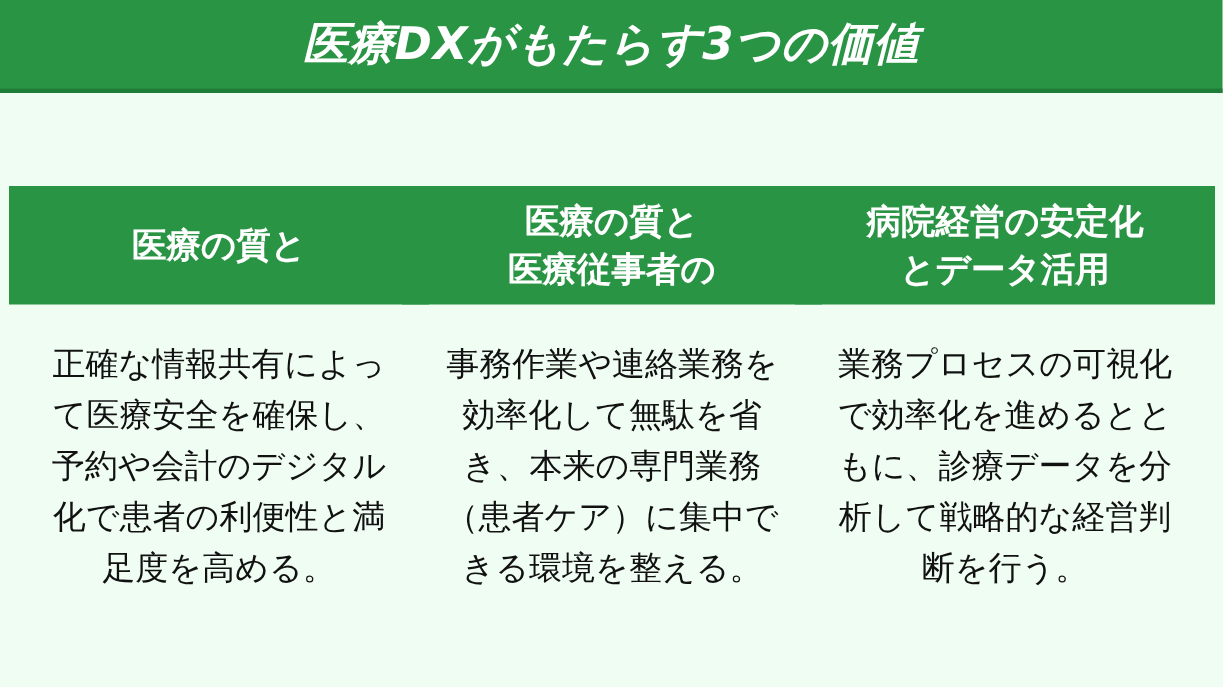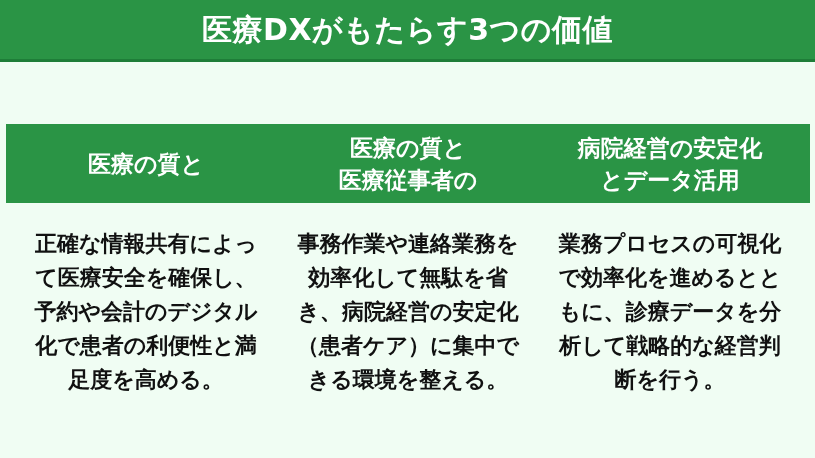--- a/index.html
+++ b/index.html
@@ -34,20 +34,21 @@
     align-items: center;
     justify-content: center;
   }
   .header-title {
     color: #ffffff;
     font-size: 30px;
     font-weight: bold;
     letter-spacing: 0.5px;
     line-height: 1;
     white-space: nowrap;
+    font-style: italic;
   }
   
   .cards-row {
     position: absolute;
     left: 26px;
     top: 124px;
     width: 764px;
     display: flex;
     justify-content: space-between;
   }
@@ -74,21 +75,21 @@
     font-weight: bold;
     line-height: 32px;
     white-space: nowrap;
     text-align: center;
   }
   .card-body {
     width: 238px;
     margin-top: 24px;
     color: #111111;
     font-size: 22px;
-    font-weight: bold;
+    font-weight: normal;
     line-height: 34px;
     text-align: center;
     text-align-last: center;
     word-break: break-all;
     letter-spacing: 0px;
   }
 </style>
 </head>
 <body>
 
@@ -105,21 +106,21 @@
         <div class="card-header-line">医療の質と</div>
       </div>
       <div class="card-body">正確な情報共有によって医療安全を確保し、予約や会計のデジタル化で患者の利便性と満足度を高める。</div>
     </div>
 
     <div class="card">
       <div class="card-header">
         <div class="card-header-line">医療の質と</div>
         <div class="card-header-line">医療従事者の</div>
       </div>
-      <div class="card-body">事務作業や連絡業務を効率化して無駄を省き、病院経営の安定化（患者ケア）に集中できる環境を整える。</div>
+      <div class="card-body">事務作業や連絡業務を効率化して無駄を省き、本来の専門業務（患者ケア）に集中できる環境を整える。</div>
     </div>
 
     <div class="card">
       <div class="card-header">
         <div class="card-header-line">病院経営の安定化</div>
         <div class="card-header-line">とデータ活用</div>
       </div>
       <div class="card-body">業務プロセスの可視化で効率化を進めるとともに、診療データを分析して戦略的な経営判断を行う。</div>
     </div>
 

